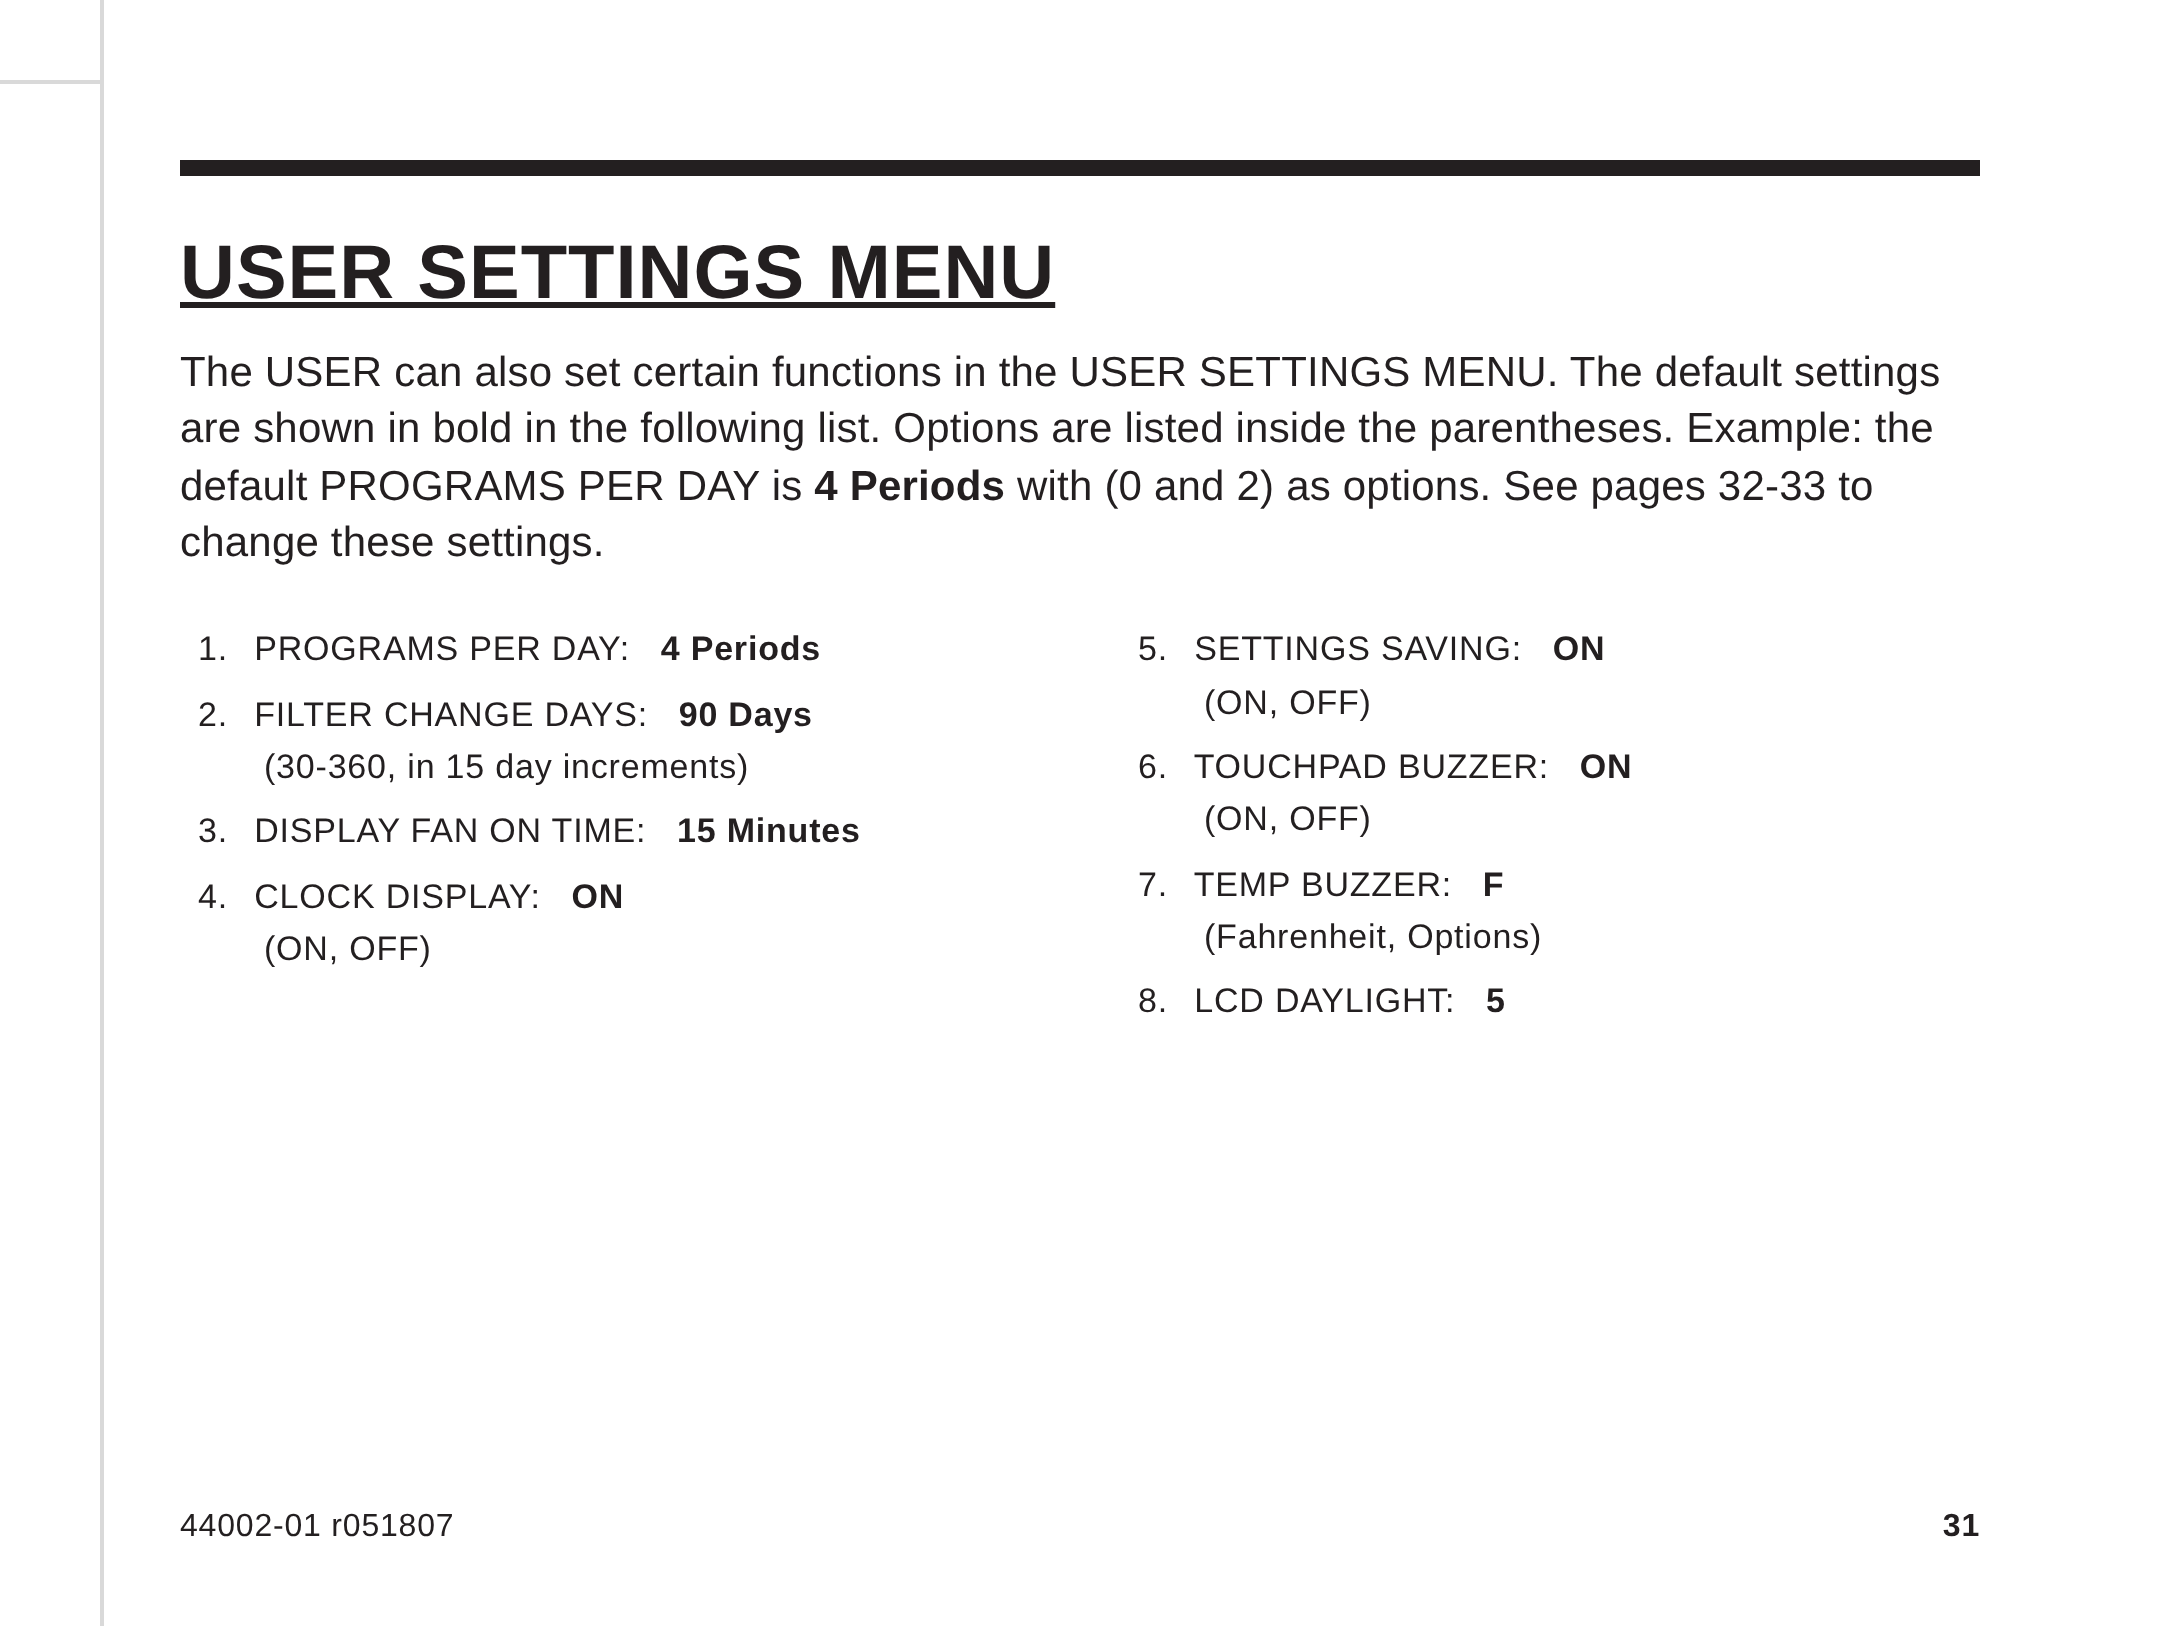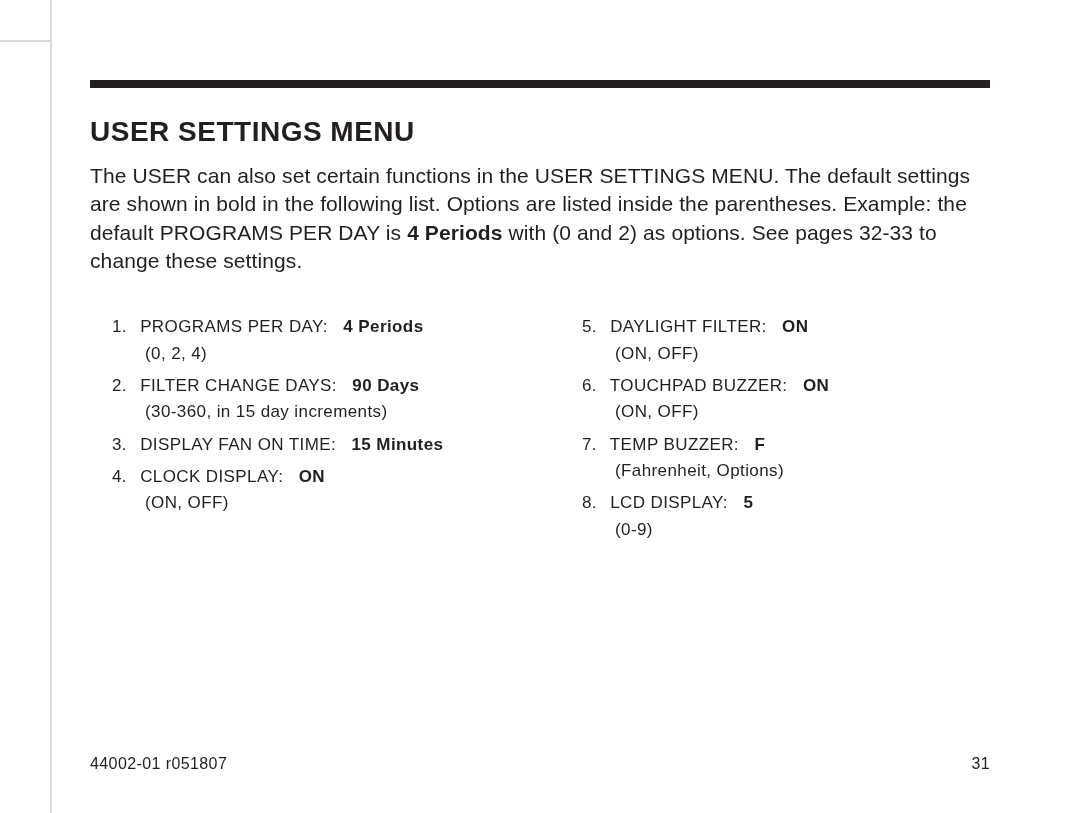--- a/index.html
+++ b/index.html
@@ -35,42 +35,43 @@
     top: 80px;
     width: 900px;
   }
   .rule {
     height: 8px;
     background: #231f20;
     margin-bottom: 28px;
   }
   .section-title {
     font-weight: 800;
-    font-size: 28px;
+    font-size: 38px;
     letter-spacing: 0.5px;
     margin: 0 0 14px 0;
+    text-decoration: underline;
   }
   .intro {
     font-size: 21px;
     line-height: 1.35;
     margin: 0 0 26px 0;
     font-weight: 400;
     letter-spacing: 0.1px;
   }
   .intro .bold { font-weight: 700; }
   .columns {
     display: flex;
     gap: 40px;
   }
   .col {
     flex: 1 1 50%;
   }
   ol.settings {
     list-style: none;
-    margin: 13px;
+    margin: 0;
     padding: 0;
     font-size: 17px;
     line-height: 1.55;
     letter-spacing: 0.4px;
   }
   ol.settings li {
     margin-bottom: 6px;
   }
   .num {
     display: inline-block;
@@ -87,21 +88,21 @@
   .footer {
     position: absolute;
     left: 90px;
     width: 900px;
     top: 755px;
     font-size: 16px;
     display: flex;
     justify-content: space-between;
     letter-spacing: 0.4px;
   }
-  .footer .pagenum { font-weight: 400; }
+  .footer .pagenum { font-weight: 700; }
 </style>
 </head>
 <body>
 
 <div class="spine"></div>
 <div class="spine-tick"></div>
 
 <div class="page">
 
   <div class="rule"></div>
@@ -114,21 +115,20 @@
 
   <div class="columns">
 
     <div class="col">
       <ol class="settings">
         <li>
           <span class="num">1.</span>
           <span class="label">PROGRAMS PER DAY:</span>
           <span>&nbsp;</span>
           <span class="default">4 Periods</span>
-          <span class="options">(0, 2, 4)</span>
         </li>
         <li>
           <span class="num">2.</span>
           <span class="label">FILTER CHANGE DAYS:</span>
           <span>&nbsp;</span>
           <span class="default">90 Days</span>
           <span class="options">(30-360, in 15 day increments)</span>
         </li>
         <li>
           <span class="num">3.</span>
@@ -143,45 +143,44 @@
           <span class="default">ON</span>
           <span class="options">(ON, OFF)</span>
         </li>
       </ol>
     </div>
 
     <div class="col">
       <ol class="settings">
         <li>
           <span class="num">5.</span>
-          <span class="label">DAYLIGHT FILTER:</span>
+          <span class="label">SETTINGS SAVING:</span>
           <span>&nbsp;</span>
           <span class="default">ON</span>
           <span class="options">(ON, OFF)</span>
         </li>
         <li>
           <span class="num">6.</span>
           <span class="label">TOUCHPAD BUZZER:</span>
           <span>&nbsp;</span>
           <span class="default">ON</span>
           <span class="options">(ON, OFF)</span>
         </li>
         <li>
           <span class="num">7.</span>
           <span class="label">TEMP BUZZER:</span>
           <span>&nbsp;</span>
           <span class="default">F</span>
           <span class="options">(Fahrenheit, Options)</span>
         </li>
         <li>
           <span class="num">8.</span>
-          <span class="label">LCD DISPLAY:</span>
+          <span class="label">LCD DAYLIGHT:</span>
           <span>&nbsp;</span>
           <span class="default">5</span>
-          <span class="options">(0-9)</span>
         </li>
       </ol>
     </div>
 
   </div>
 </div>
 
 <div class="footer">
   <span>44002-01 r051807</span>
   <span class="pagenum">31</span>

